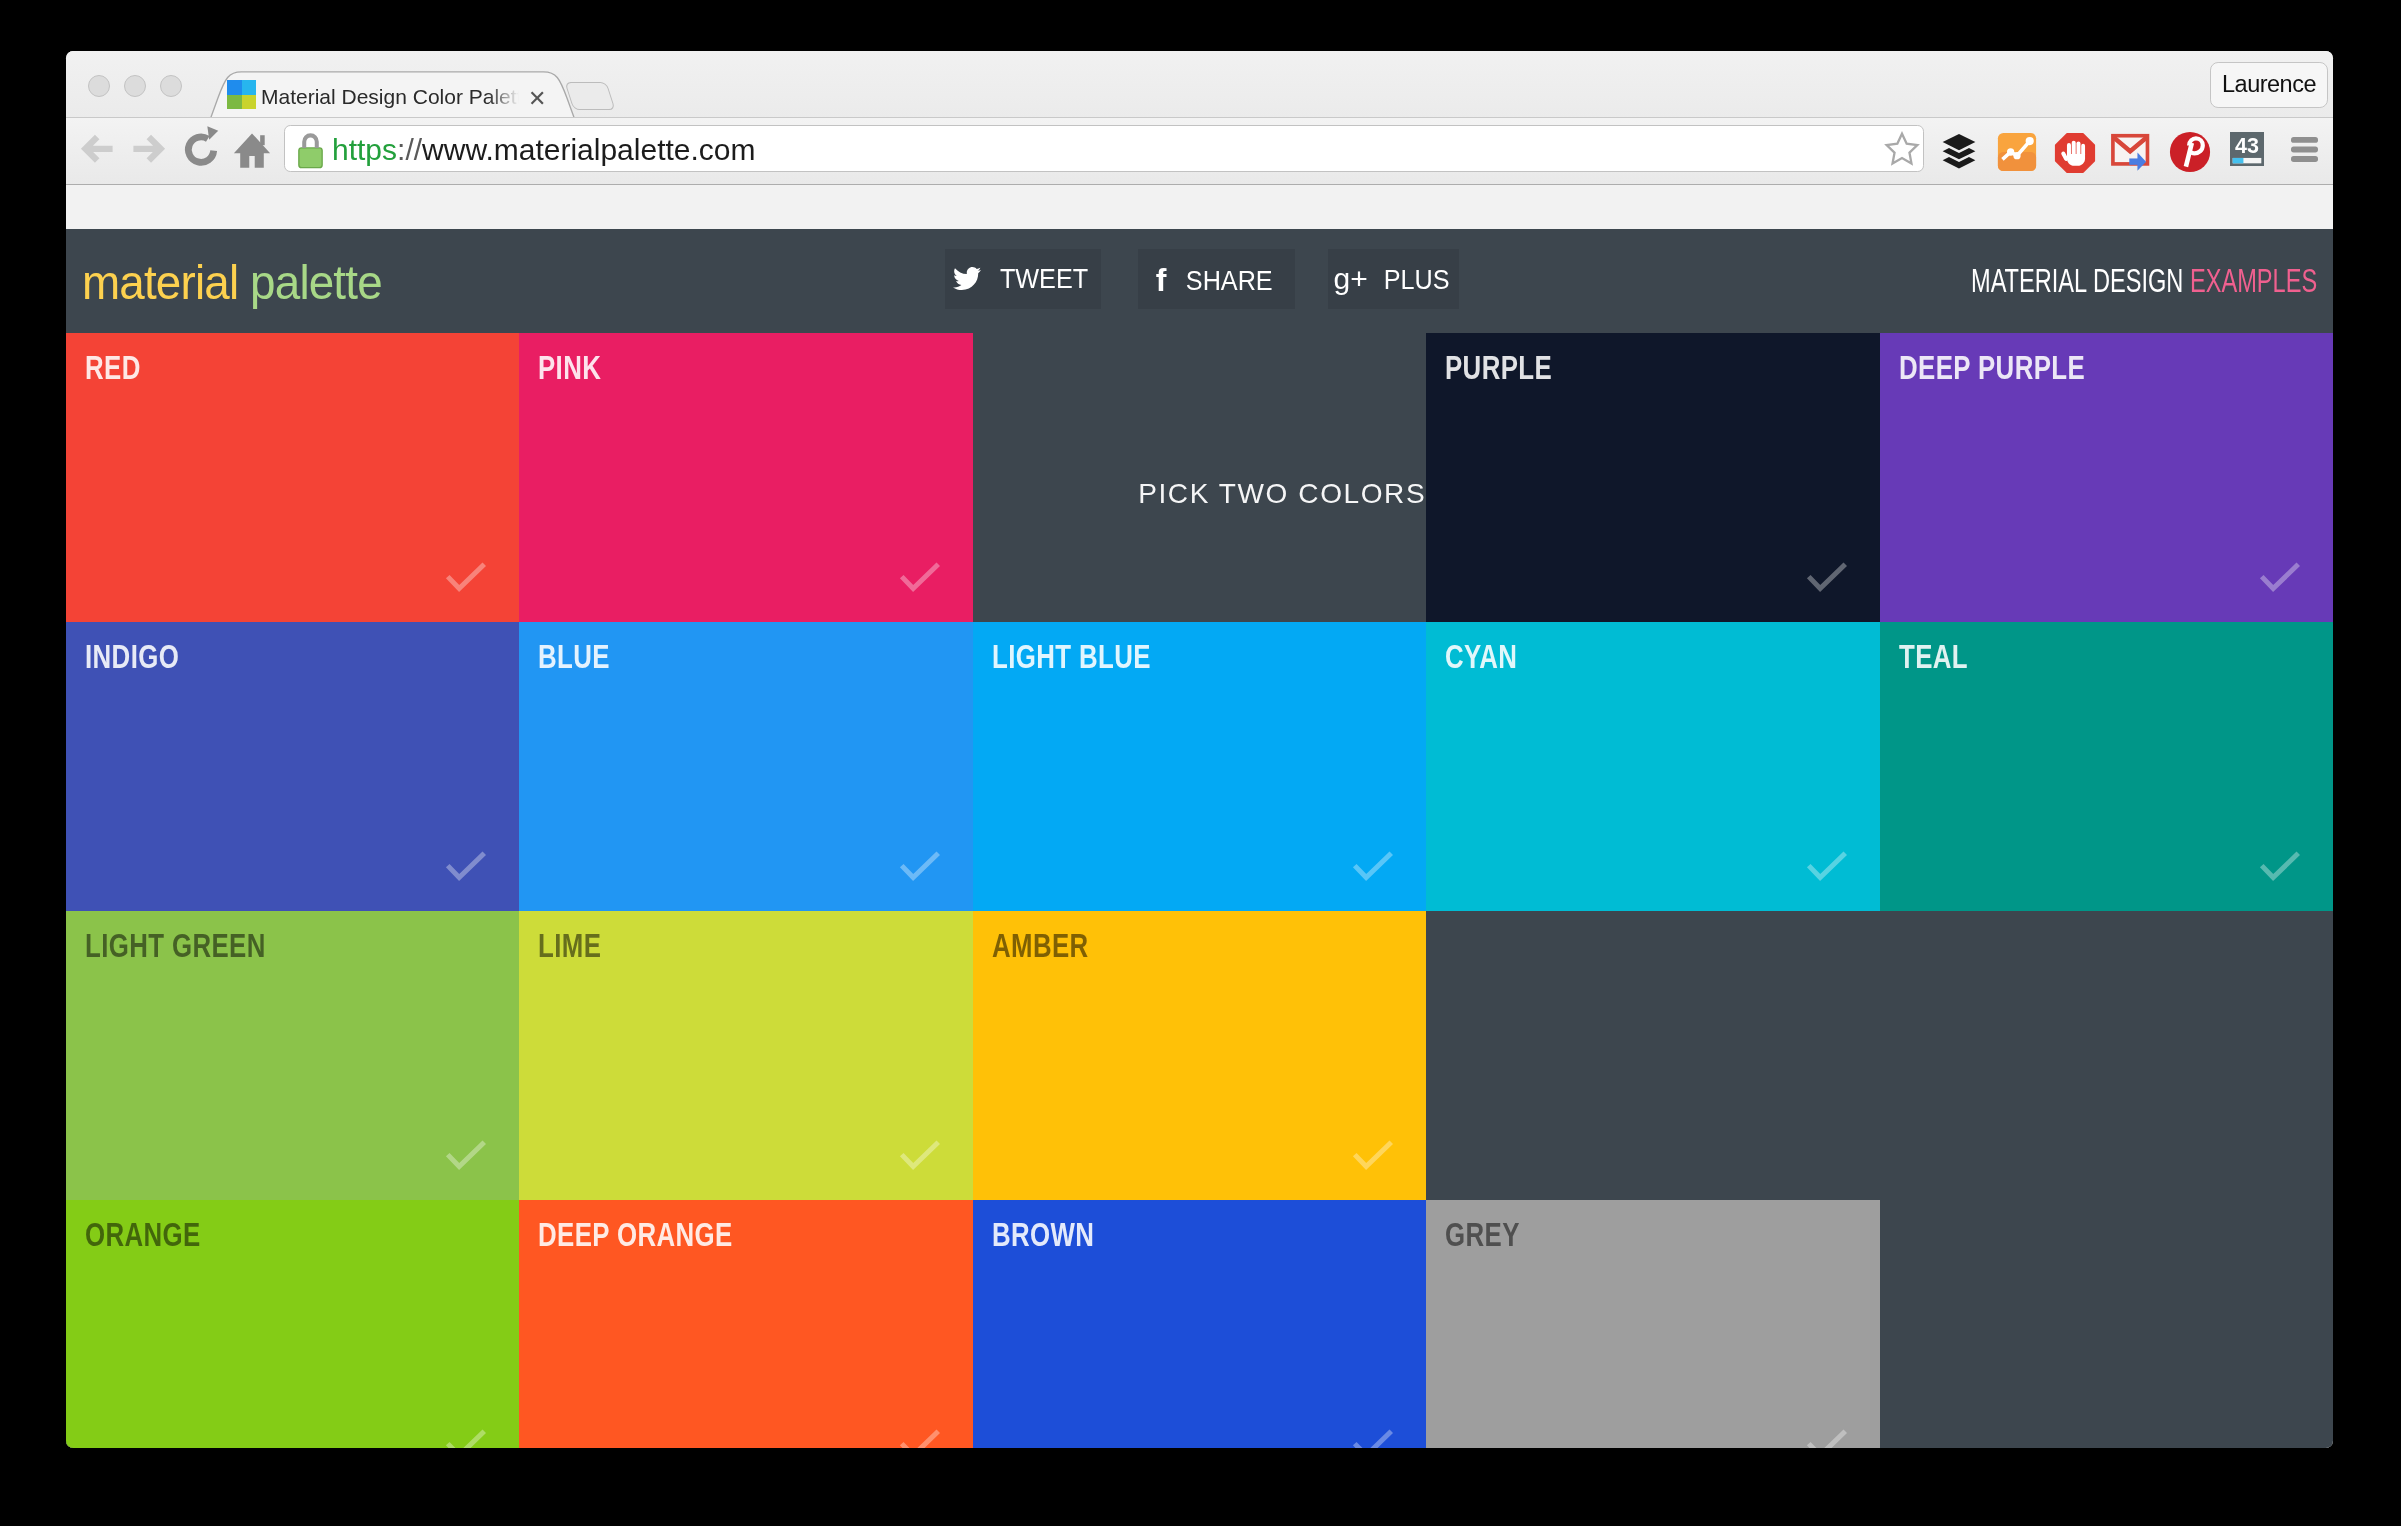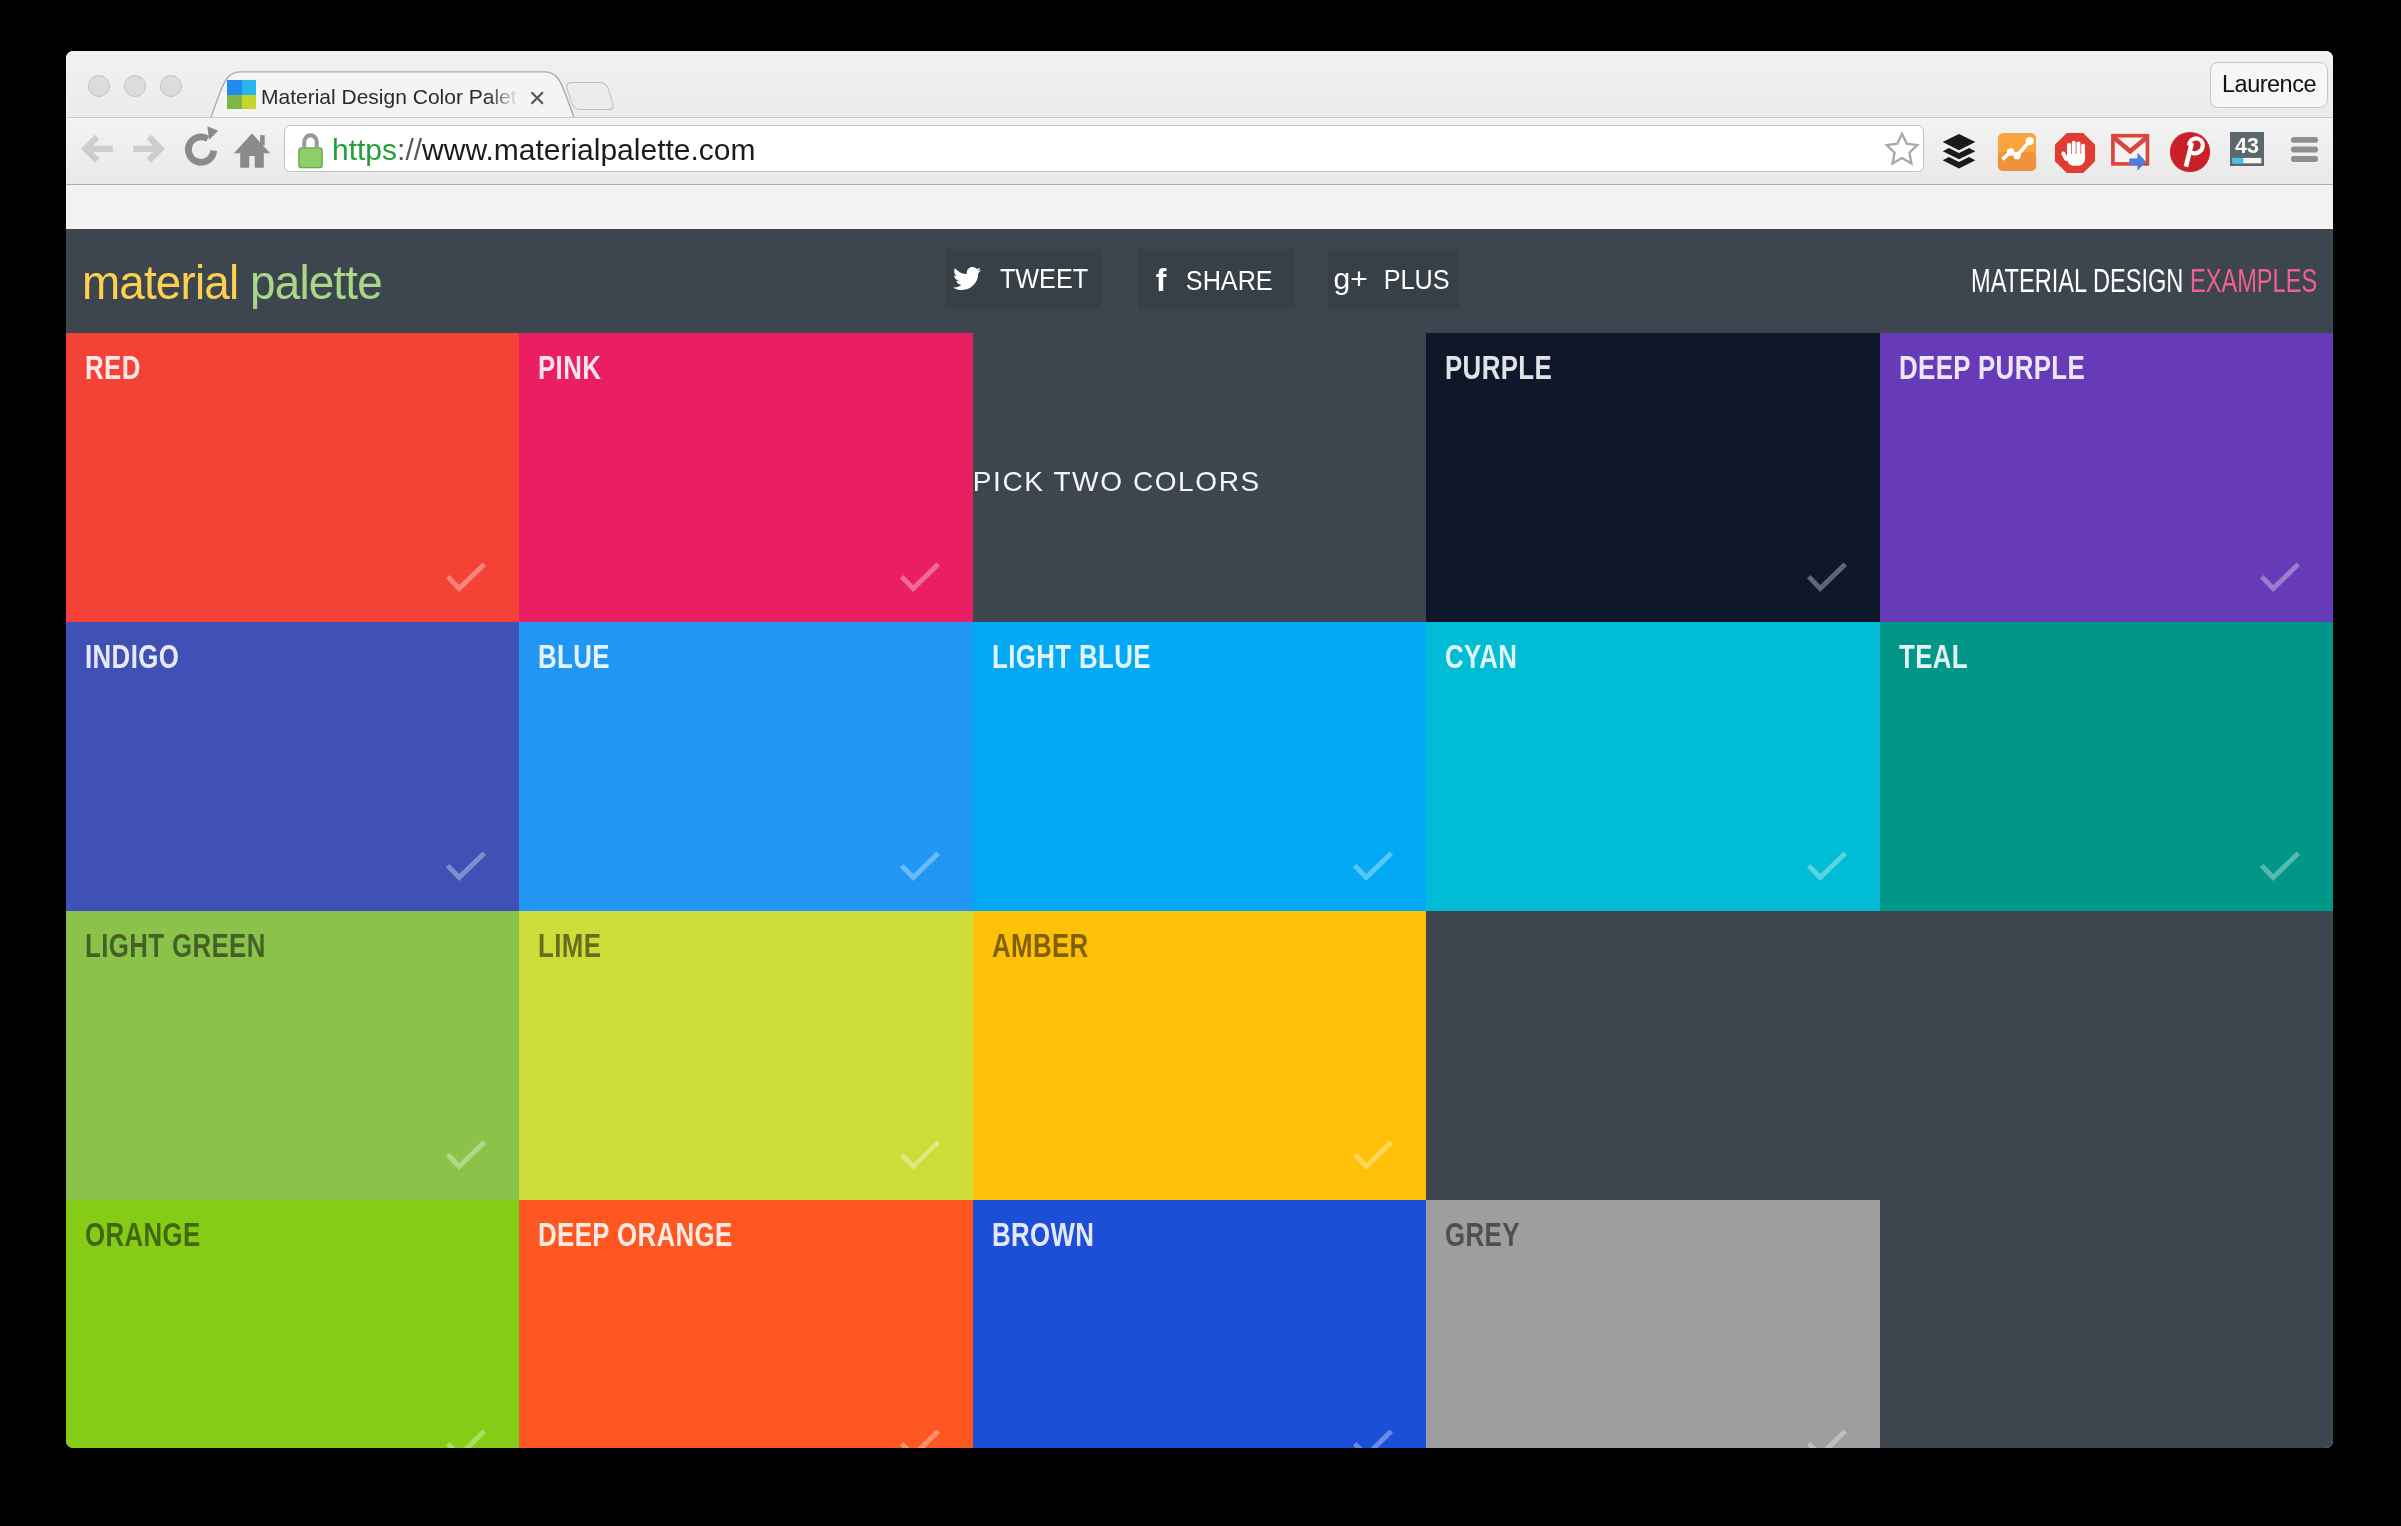--- a/index.html
+++ b/index.html
@@ -55,22 +55,22 @@
 
   
   .grid { position:absolute; left:0; top:104px; width:100%; height:1158px; }
   .row { display:flex; width:100%; height:289px; }
   .cell { position:relative; width:20%; height:100%; }
   .cell .lbl { position:absolute; left:19px; top:15.4px; font-size:34px; font-weight:bold;
     letter-spacing:0.5px; color:rgba(255,255,255,0.88); transform:scaleX(0.76);
     transform-origin:left top; white-space:nowrap; }
   .cell .lbl.dark { color:rgba(0,0,0,0.50); }
   .cell svg.check { position:absolute; right:32px; bottom:28px; }
-  .pick { position:absolute; left:0; top:4px; width:100%; height:100%;
-    display:flex; align-items:center; justify-content:flex-start; }
+  .pick { position:absolute; left:0; top:16px; width:100%; height:100%;
+    display:flex; align-items:center; justify-content:flex-end; }
   .pick span { font-size:28px; color:rgba(255,255,255,0.95); letter-spacing:1.6px; }
 </style>
 </head>
 <body>
 <div class="window">
 
   <div class="titlebar">
     <div class="tl tl1"></div>
       <div class="tl tl2"></div>
       <div class="tl tl3"></div>

